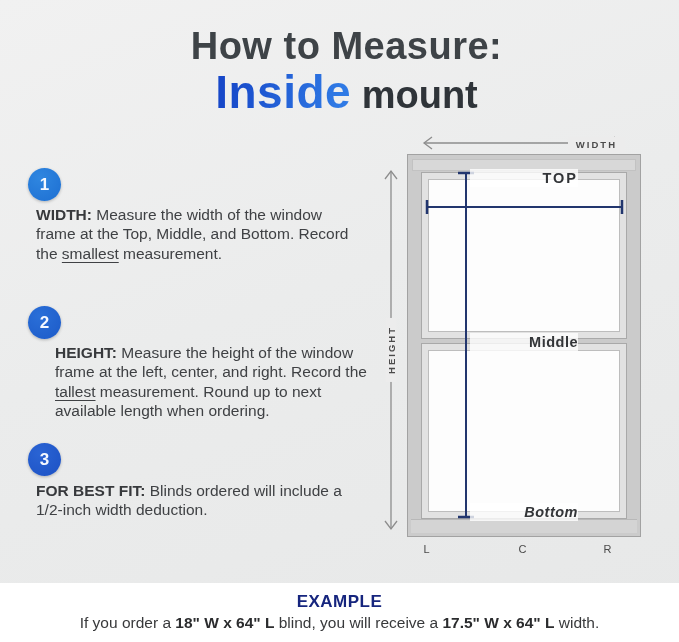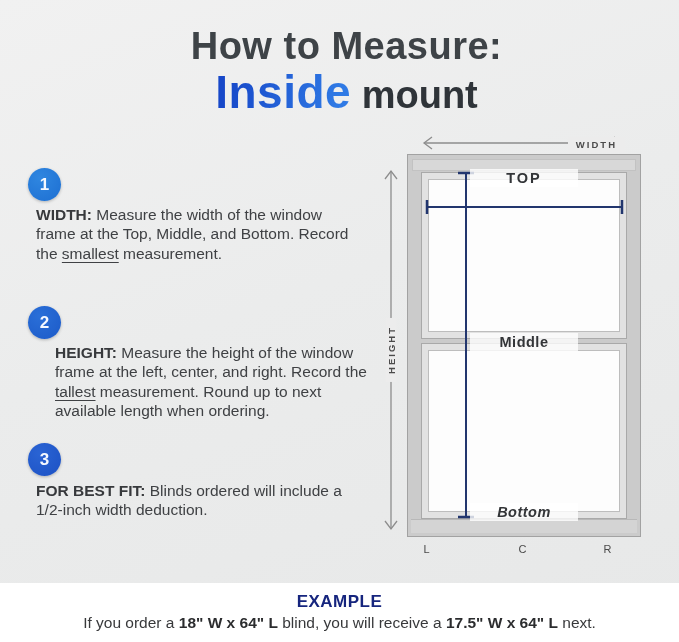--- a/index.html
+++ b/index.html
@@ -68,21 +68,21 @@
   .win-sillstrip { position:absolute; left:3px; right:3px; bottom:3px; height:14px; background:#d4d4d4; border-top:1px solid #b8b8b8; }
   .win-opening { position:absolute; left:13px; right:13px; top:17px; bottom:17px; }
   .sash { position:absolute; left:0; right:0; background:#e2e2e2; border:1px solid #a9a9a9; }
   .sash-top { top:0; height:167px; }
   .sash-bottom { top:171px; bottom:0; }
   .pane { position:absolute; left:6px; right:6px; top:6px; bottom:6px; background:#fdfdfd; border:1px solid #bdbdbd; }
 
   .measure-svg { position:absolute; left:380px; top:130px; width:280px; height:430px; z-index:2; pointer-events:none; }
 
   .win-label {
-    position:absolute; height:18px; line-height:18px; text-align:center; z-index:3;
+    position:absolute; height:18px; line-height:18px; text-align:right; z-index:3;
     background:rgba(255,255,255,0.78); color:#333538; font-size:14.5px; font-weight:600;
   }
   .lab-top    { left:470px; top:169px; width:108px; letter-spacing:2px; }
   .lab-middle { left:470px; top:333px; width:108px; letter-spacing:0.5px; }
   .lab-bottom { left:470px; top:503px; width:108px; letter-spacing:0.5px;font-style:italic; }
 
   .lcr { position:absolute; top:543px; z-index:1; font-size:11px; color:#4a4a4a; letter-spacing:1px; width:20px; text-align:center; }
   .lab-l { left:417px; }
   .lab-c { left:513px; }
   .lab-r { left:598px; }
@@ -168,16 +168,16 @@
   <div class="win-label lab-top">TOP</div>
   <div class="win-label lab-middle">Middle</div>
   <div class="win-label lab-bottom">Bottom</div>
 
   <div class="lcr lab-l">L</div>
   <div class="lcr lab-c">C</div>
   <div class="lcr lab-r">R</div>
 
   <div class="footer">
     <div class="example-heading">EXAMPLE</div>
-    <div class="example-text"><span>If you order a </span><b>18" W x 64" L</b><span> blind, you will receive a </span><b>17.5" W x 64" L</b><span> next.</span></div>
+    <div class="example-text"><span>If you order a </span><b>18" W x 64" L</b><span> blind, you will receive a </span><b>17.5" W x 64" L</b><span> width.</span></div>
   </div>
 
 </div>
 
 </body></html>

